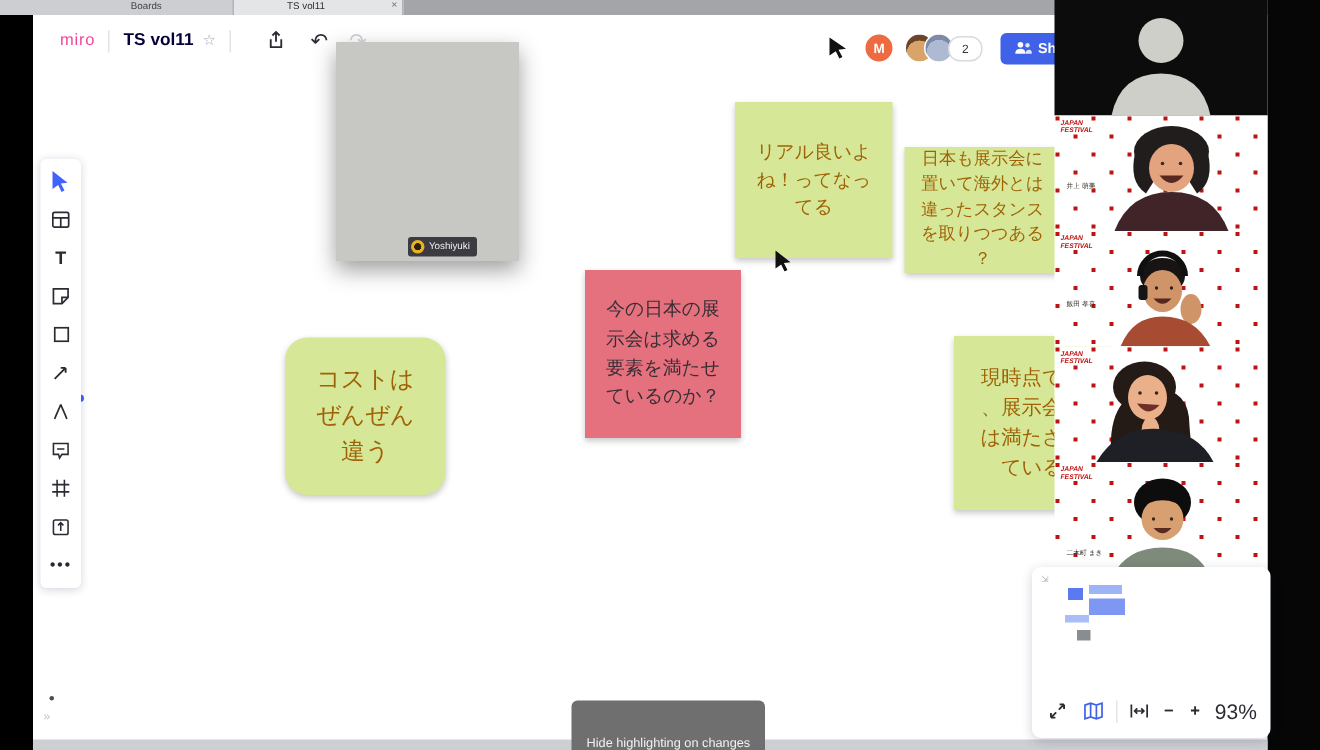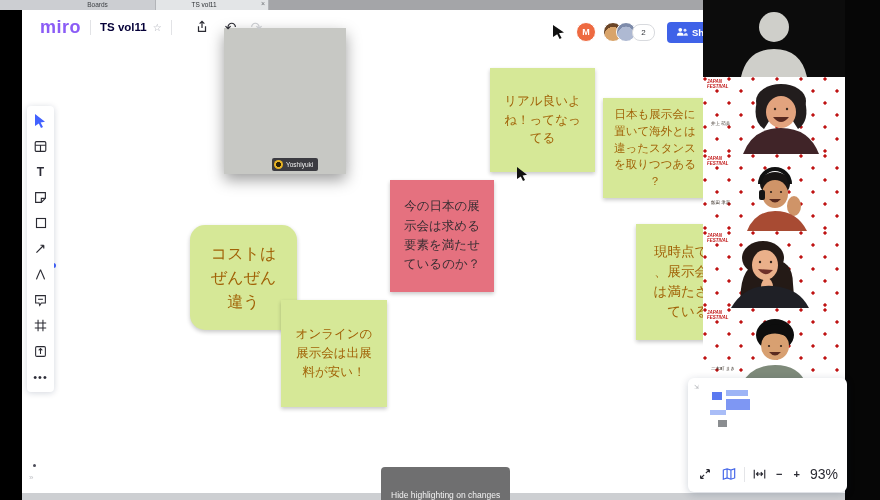--- a/index.html
+++ b/index.html
@@ -11,21 +11,21 @@
   .tab-inactive .lbl{position:absolute;left:40px;top:1px;width:115px;text-align:center;font-size:6.5px;color:#3c3f43;}
   .tab-active{position:absolute;left:156px;top:0;width:112px;height:10px;background:#e3e5e7;border-right:1px solid #b2b4b8;}
   .tab-active .lbl{position:absolute;left:0;top:1px;width:96px;text-align:center;font-size:6.5px;color:#2b2e32;}
   .tab-close{position:absolute;right:3px;top:0px;font-size:7px;color:#6d7074;}
   
   .left-black{position:absolute;left:0;top:10px;width:22px;height:490px;background:#000;z-index:6;}
   .right-black{position:absolute;left:845px;top:0;width:35px;height:500px;background:#060606;z-index:5;}
   .bottom-strip{position:absolute;left:22px;top:493px;width:823px;height:7px;background:#cdcfd2;z-index:5;}
   
   .mhead{position:absolute;left:40px;top:14px;height:26px;display:flex;align-items:center;z-index:3;}
-  .logo{font-size:18px;font-weight:bold;color:#8b5cf6;letter-spacing:.5px;}
+  .logo{font-size:11px;font-weight:normal;color:#ec4899;letter-spacing:.5px;}
   .vsep{width:1px;height:15px;background:#e2e3e6;margin:0 9px;}
   .btitle{font-size:11.5px;font-weight:bold;color:#050038;}
   .star{font-size:10px;color:#a9abb5;margin-left:6px;}
   .hicon{margin-left:14px;display:flex;align-items:center;}
   .undo{font-size:14px;color:#2b2b33;margin-left:16px;}
   .redo{font-size:14px;color:#c7c9cd;margin-left:14px;}
   
   .topright{position:absolute;left:552px;top:20px;height:24px;display:flex;align-items:center;z-index:3;}
   .pcursor{margin-right:9px;}
   .av{width:20px;height:20px;border-radius:50%;border:1.5px solid #fff;box-sizing:border-box;
@@ -53,21 +53,21 @@
   .n-green{background:#d6e897;}
   .n-pink{background:#e5717f;color:#3a2e33;}
   .sel-wrap{position:absolute;left:224px;top:28px;width:122px;height:146px;background:#c7c8c4;
       box-shadow:0 6px 14px rgba(0,0,0,.38);z-index:2;}
   .n-a{left:233px;top:38px;width:104px;height:118px;background:#b8bd9e;color:#555a45;font-size:12px;line-height:1.5;box-shadow:none;}
   .author-chip{position:absolute;left:272px;top:158px;height:13px;background:#3b3b41;border-radius:2px;z-index:3;
       display:flex;align-items:center;padding:0 5px 0 2px;}
   .author-chip .dot{width:9px;height:9px;border-radius:50%;background:radial-gradient(circle,#2c2307 35%,#e8b425 40%);margin-right:3px;}
   .author-chip .an{font-size:6.5px;color:#f0f0f0;}
   .n-b{left:490px;top:68px;width:105px;height:104px;font-size:12.5px;line-height:1.5;}
-  .n-c{left:603px;top:98px;width:104px;height:100px;font-size:11.5px;line-height:1.45;justify-content:flex-end;}
+  .n-c{left:603px;top:98px;width:104px;height:84px;font-size:11.5px;line-height:1.45;justify-content:flex-end;}
   .n-d{left:390px;top:180px;width:104px;height:112px;font-size:12.5px;line-height:1.55;}
   .n-e{left:190px;top:225px;width:107px;height:105px;font-size:16px;line-height:1.5;border-radius:15px;}
   .n-f{left:281px;top:300px;width:106px;height:107px;font-size:12.5px;line-height:1.5;}
   .n-g{left:500px;top:228px;width:105px;height:110px;font-size:12.5px;line-height:1.55;}
   .n-h{left:636px;top:224px;width:104px;height:116px;font-size:13.5px;line-height:1.5;}
   .board-cursor{position:absolute;left:516px;top:167px;z-index:4;}
   
   .vpanel{position:absolute;left:703px;top:0;width:142px;height:385px;z-index:5;}
   .vtile{position:absolute;left:0;width:142px;height:77px;overflow:hidden;}
   .vt1{top:0;background:#0c0c0c;}
@@ -228,25 +228,20 @@
     <div class="txt">今の日本の展
 示会は求める
 要素を満たせ
 ているのか？</div>
   </div>
   <div class="note n-green n-e">
     <div class="txt">コストは
 ぜんぜん
 違う</div>
   </div>
-  <div class="note n-green n-f">
-    <div class="txt">オンラインの
-展示会は出展
-料が安い！</div>
-  </div>
   <div class="note n-green n-h">
     <div class="txt">現時点では
 、展示会で
 は満たされ
 ている</div>
   </div>
 
   <svg class="board-cursor" width="13" height="14" viewBox="0 0 13 14">
     <path d="M1 0 L11 7.8 L6.6 8.4 L9 13 L7 14 L4.8 9.4 L1 12 Z" fill="#111"></path>
   </svg>

